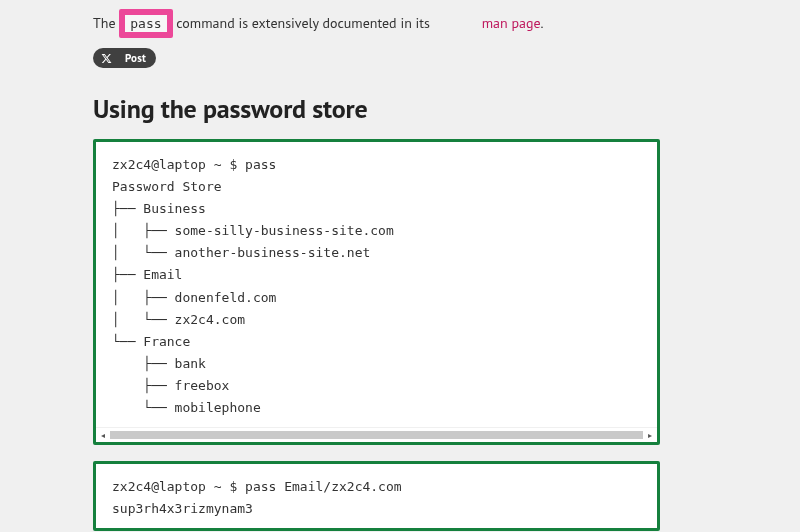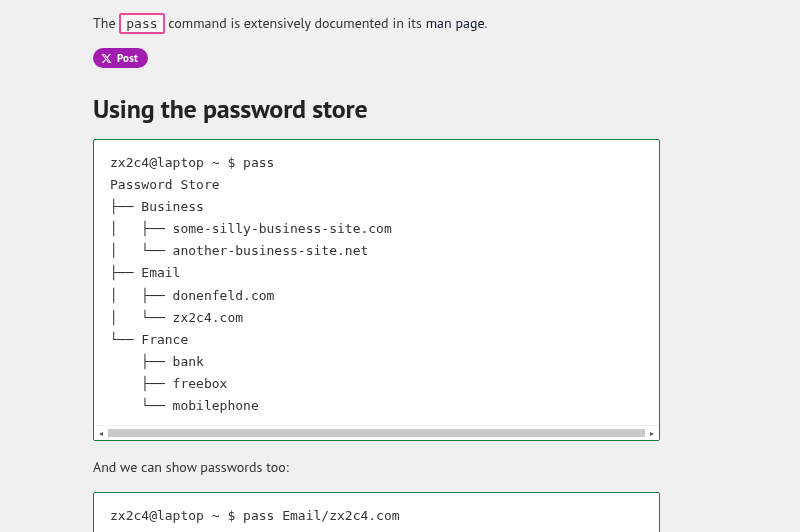--- a/index.html
+++ b/index.html
@@ -24,58 +24,59 @@
   }
   p {
     margin: 0 0 14px 0;
     line-height: 1.5;
     color: #333;
     font-size: 14px;
   }
   code.inline {
     font-family: "Consolas", "Menlo", "Monaco", monospace;
     background: #f7f7f7;
-    border: 2px solid #ec4899;
+    border: 6px solid #ec4899;
     padding: 1px 5px;
     border-radius: 2px;
     font-size: 13px;
     color: #333;
   }
   a.link {
-    color: #0f172a;
+    color: #be185d;
     text-decoration: none;
+    margin-left: 48px;
   }
   .post-btn {
     display: inline-flex;
     align-items: center;
-    background: #a21caf;
+    background: #404040;
     color: #fff;
     border-radius: 11px;
     height: 20px;
     padding: 0 10px 0 8px;
     font-size: 11px;
     font-weight: 600;
-    gap: 5px;
+    gap: 13px;
     letter-spacing: 0.2px;
   }
   .post-btn .x-icon {
     display: inline-block;
     width: 11px;
     height: 11px;
   }
   h2.section {
     font-size: 26px;
     font-weight: 700;
     color: #222;
     margin: 24px 0 14px 0;
     letter-spacing: -0.2px;
   }
   .codeblock-wrap {
     background: #fff;
-    border: 1px solid #15803d;
+    border: 3px solid #15803d;
     border-radius: 2px;
     margin: 10px 0 16px 0;
   }
   pre.code {
     margin: 0;
     padding: 12px 16px 8px 16px;
     font-family: "Consolas", "Menlo", "Monaco", monospace;
     font-size: 13px;
     line-height: 1.7;
     color: #333;
@@ -142,21 +143,20 @@
     ├── bank
     ├── freebox
     └── mobilephone</pre>
       <div class="fake-scrollbar">
         <div class="arrow">◂</div>
         <div class="track"></div>
         <div class="arrow">▸</div>
       </div>
     </div>
 
-    <p>And we can show passwords too:</p>
 
     <div class="codeblock-wrap">
       <pre class="code">zx2c4@laptop ~ $ pass Email/zx2c4.com
 sup3rh4x3rizmynam3</pre>
 
     </div>
 
   </div>
 </div>
 

